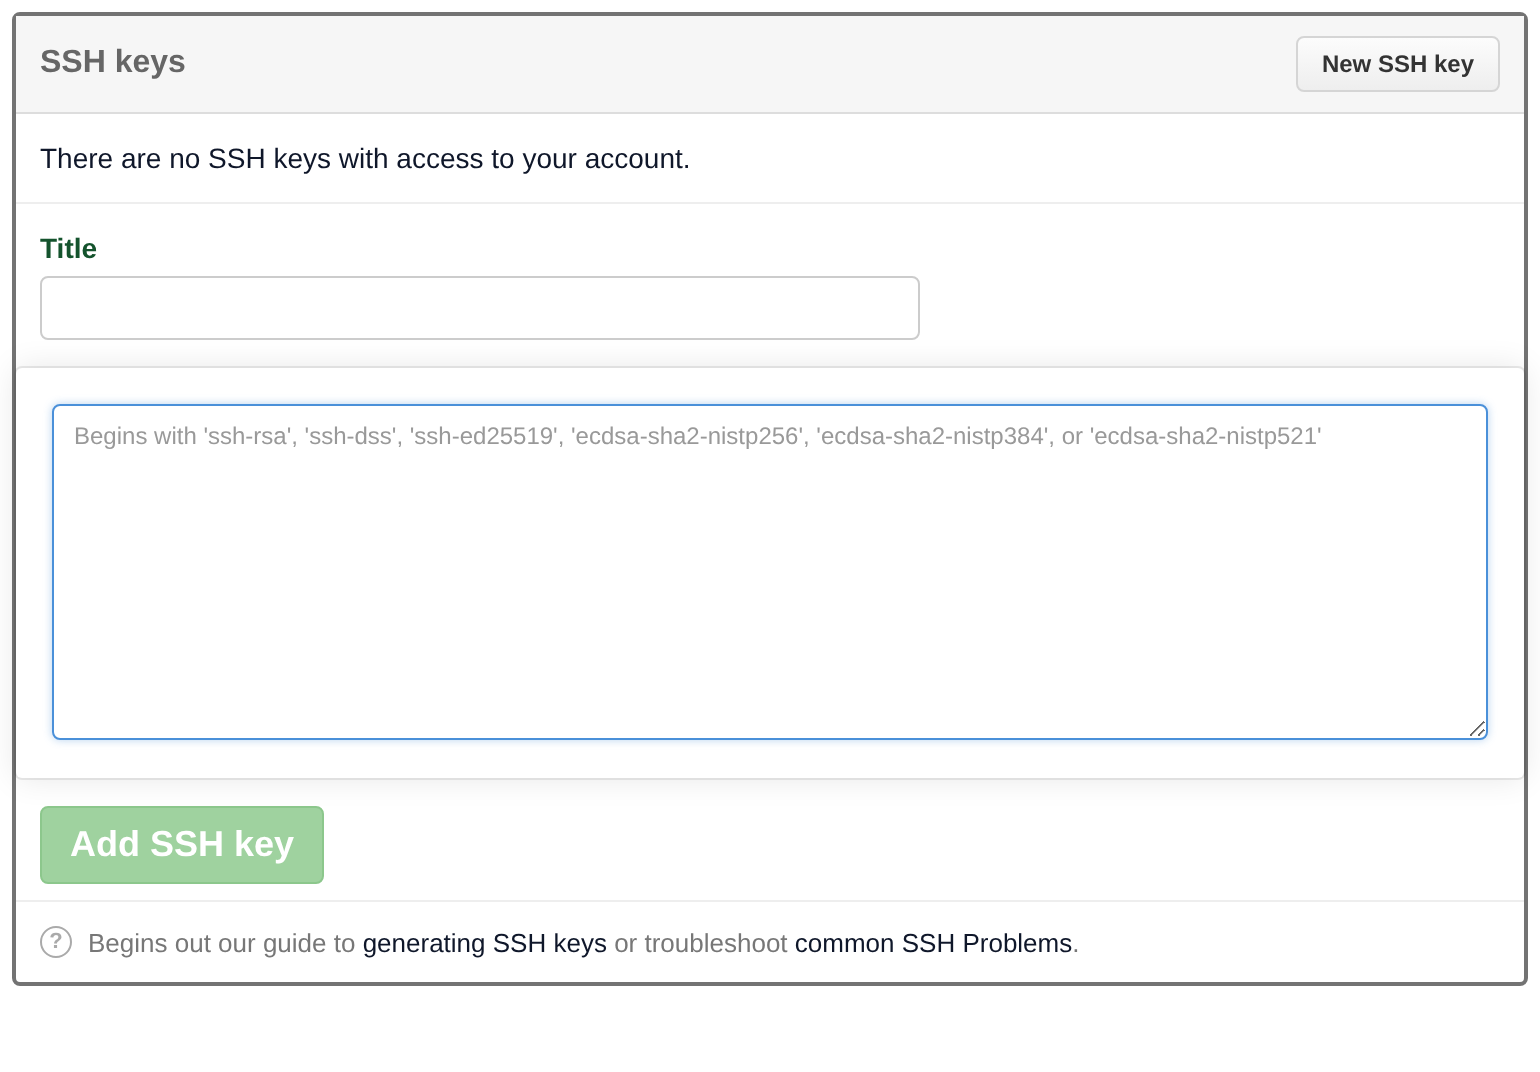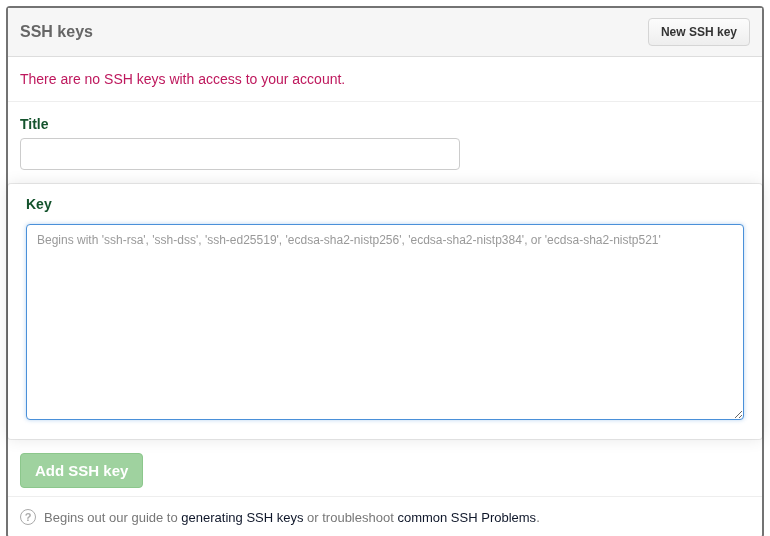--- a/index.html
+++ b/index.html
@@ -36,21 +36,21 @@
       border-radius: 4px;
       padding: 6px 12px;
       font-size: 12px;
       font-weight: 600;
       color: #333;
       cursor: pointer;
       margin-left: 36px;
     }
     .panel-msg {
       padding: 14px 12px;
-      color: #be185d;
+      color: #0f172a;
       border-bottom: 1px solid #eee;
       font-size: 14px;
     }
     .form-section {
       padding: 14px 12px 8px 12px;
     }
     .field-label {
       font-weight: 600;
       color: #14532d;
       font-size: 14px;
@@ -69,39 +69,39 @@
     .key-block {
       position: relative;
       margin: 0 -12px;
       background: #fff;
       border-radius: 3px;
       padding: 12px 18px 16px 18px;
       box-shadow: 0 0 0 1px rgba(0,0,0,0.08), 0 0 16px rgba(0,0,0,0.10);
     }
     .key-textarea {
       width: 100%;
-      height: 196px;
+      height: 168px;
       border: 1px solid #4a90d9;
       border-radius: 4px;
       outline: none;
       box-shadow: 0 0 4px rgba(74,144,217,0.4);
       padding: 8px 10px;
       font-family: inherit;
       font-size: 12px;
       color: #0f766e;
       resize: both;
       margin-top: 6px;
     }
     .key-textarea::placeholder { color: #999; }
     .btn-primary {
       background: #9fd29f;
       border: 1px solid #8cc78c;
       color: #fff;
       font-weight: 600;
-      font-size: 15px;
+      font-size: 18px;
       padding: 8px 14px;
       border-radius: 4px;
       cursor: pointer;
       margin-top: 14px;
       text-align: center;
     }
     .panel-footer {
       border-top: 1px solid #eee;
       padding: 12px;
       font-size: 13px;
@@ -135,21 +135,20 @@
   <div class="panel-msg">There are no SSH keys with access to your account.</div>
 
   <div class="form-section">
 
     <label class="field-label">Title</label>
     <input type="text" class="text-input" value="" style="">
 
     <div style="height:14px"></div>
 
     <div class="key-block">
-      <label class="field-label">Key</label>
       <textarea class="key-textarea" placeholder="Begins with 'ssh-rsa', 'ssh-dss', 'ssh-ed25519', 'ecdsa-sha2-nistp256', 'ecdsa-sha2-nistp384', or 'ecdsa-sha2-nistp521'" style=""></textarea>
     </div>
 
     <button class="btn-primary">Add SSH key</button>
   </div>
 
   <div class="panel-footer">
     <span class="help-icon">?</span>
     <span class="footer-text">
       <span>Begins out our guide to </span><a href="#">generating SSH keys</a><span> or troubleshoot </span><a href="#">common SSH Problems</a><span>.</span>

